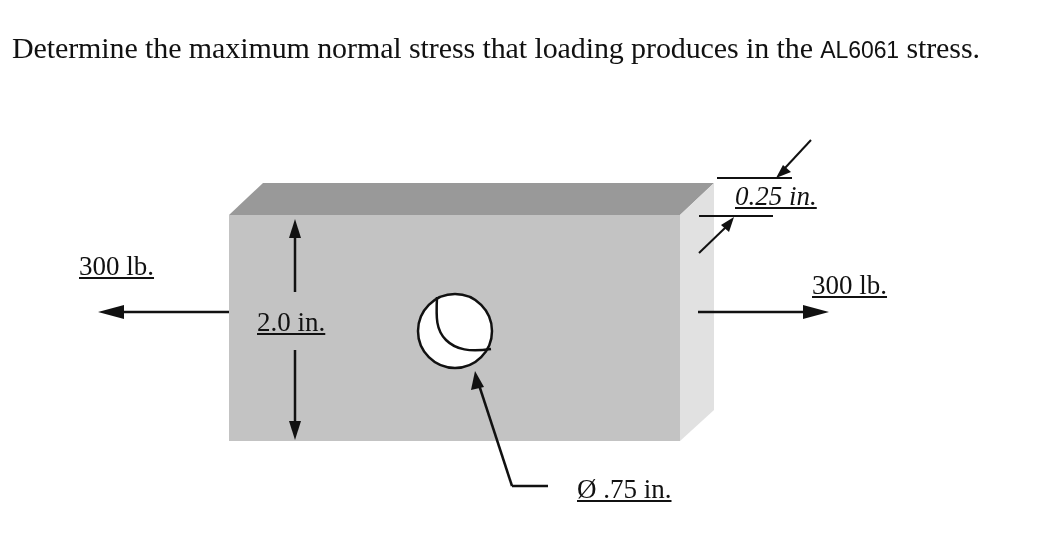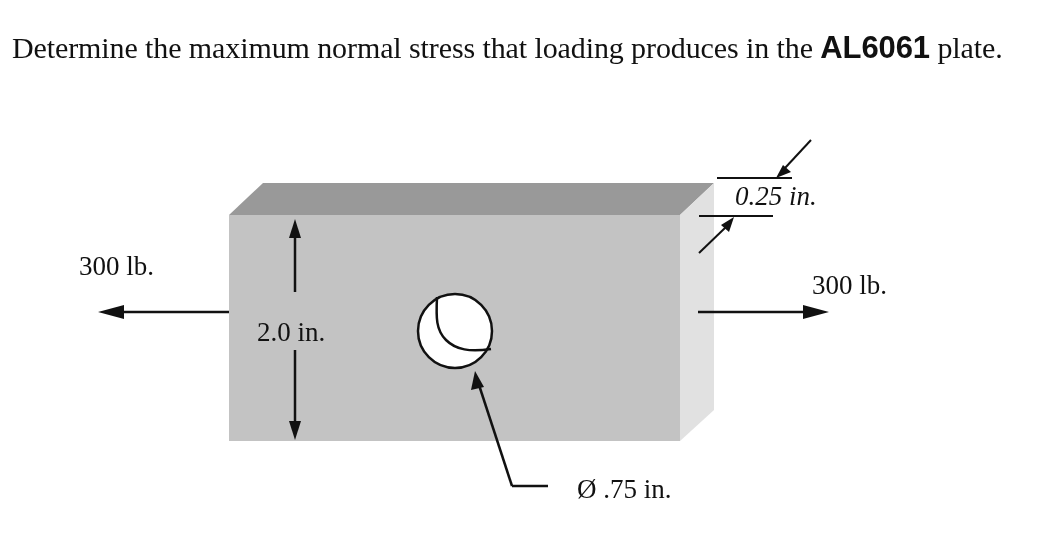--- a/index.html
+++ b/index.html
@@ -19,40 +19,41 @@
       position: absolute;
       left: 12px;
       top: 28px;
       font-size: 30px;
       line-height: 40px;
       white-space: nowrap;
       letter-spacing: -0.1px;
     }
     .question .material {
       font-family: "Liberation Sans", "DejaVu Sans", sans-serif;
-      font-weight: bold;
-      font-size: 31px;
+      font-weight: normal;
+      font-size: 23px;
     }
     svg.figure {
       position: absolute;
       left: 0;
       top: 0;
     }
     .label {
       position: absolute;
       font-size: 27px;
       line-height: 30px;
       white-space: nowrap;
+      text-decoration: underline;
     }
     .label.italic { font-style: italic; }
   </style>
 </head>
 <body>
 
-<div class="question"><span>Determine the maximum normal stress that loading produces in the </span><span class="material">AL6061</span><span> plate.</span></div>
+<div class="question"><span>Determine the maximum normal stress that loading produces in the </span><span class="material">AL6061</span><span> stress.</span></div>
 
 <svg class="figure" width="1053" height="534" viewBox="0 0 1053 534" xmlns="http://www.w3.org/2000/svg">
   <defs>
     <marker id="arrowHead" markerWidth="10" markerHeight="10" refX="9" refY="5" orient="auto" markerUnits="userSpaceOnUse" viewBox="0 0 10 10">
       <path d="M0,0 L10,5 L0,10 Z" fill="#111"></path>
     </marker>
   </defs>
 
   <polygon points="229,215 263,183 714,183 680,215" fill="#999999"></polygon>
 
@@ -93,15 +94,15 @@
 
   <g>
     <line x1="512" y1="486" x2="479" y2="385" stroke="#111" stroke-width="2.5"></line>
     <polygon points="475,371 471,390 484,387" fill="#111"></polygon>
     <line x1="512" y1="486" x2="548" y2="486" stroke="#111" stroke-width="2.5"></line>
   </g>
 </svg>
 
 <div class="label" style="left:79px; top:251px;">300 lb.</div>
 <div class="label" style="left:812px; top:270px;">300 lb.</div>
-<div class="label" style="left:257px; top:307px;margin-top:10px;">2.0 in.</div>
+<div class="label" style="left:257px; top:307px;">2.0 in.</div>
 <div class="label italic" style="left:735px; top:181px;">0.25 in.</div>
 <div class="label" style="left:577px; top:474px;">Ø .75 in.</div>
 
 </body></html>

